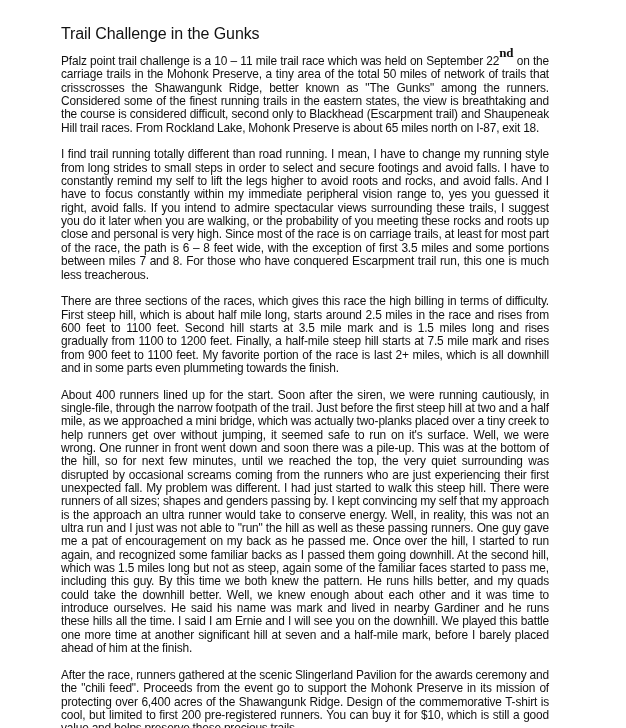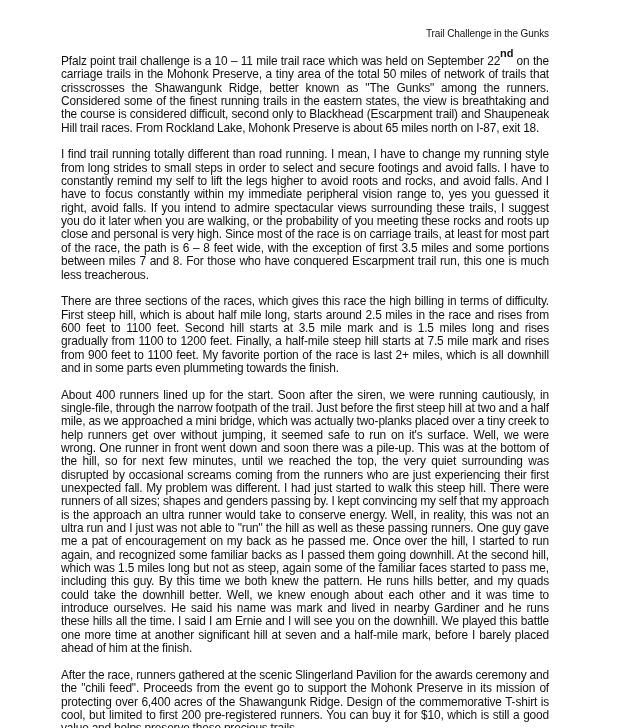--- a/index.html
+++ b/index.html
@@ -15,41 +15,42 @@
     font-family: "Liberation Sans", sans-serif;
     color: #111111;
   }
   .page {
     position: absolute;
     left: 61px;
     top: 27px;
     width: 488px;
   }
   .title {
-    text-align: right;
-    font-size: 10px;
+    text-align: left;
+    font-size: 16px;
     line-height: 14px;
     margin: 0 0 14px 0;
     letter-spacing: -0.1px;
   }
   .para {
     font-size: 11.9px;
     line-height: 13.35px;
     text-align: justify;
     margin: 0 0 13.35px 0;
     letter-spacing: -0.15px;
     word-spacing: -0.2px;
   }
   sup {
-    font-size: 11px;
+    font-size: 13px;
     font-weight: bold;
     vertical-align: top;
     position: relative;
     top: -2px;
     line-height: 0;
+    font-family: Liberation Serif, serif;
   }
 </style>
 </head>
 <body>
 
 <div class="page">
   <div class="title">Trail Challenge in the Gunks</div>
 
   <p class="para"><span>Pfalz point trail challenge is a 10 – 11 mile trail race which was held on September 22</span><sup>nd</sup><span> on the carriage trails in the Mohonk Preserve, a tiny area of the total 50 miles of network of trails that crisscrosses the Shawangunk Ridge, better known as "The Gunks" among the runners. Considered some of the finest running trails in the eastern states, the view is breathtaking and the course is considered difficult, second only to Blackhead (Escarpment trail) and Shaupeneak Hill trail races. From Rockland Lake, Mohonk Preserve is about 65 miles north on I-87, exit 18.</span></p>
 

